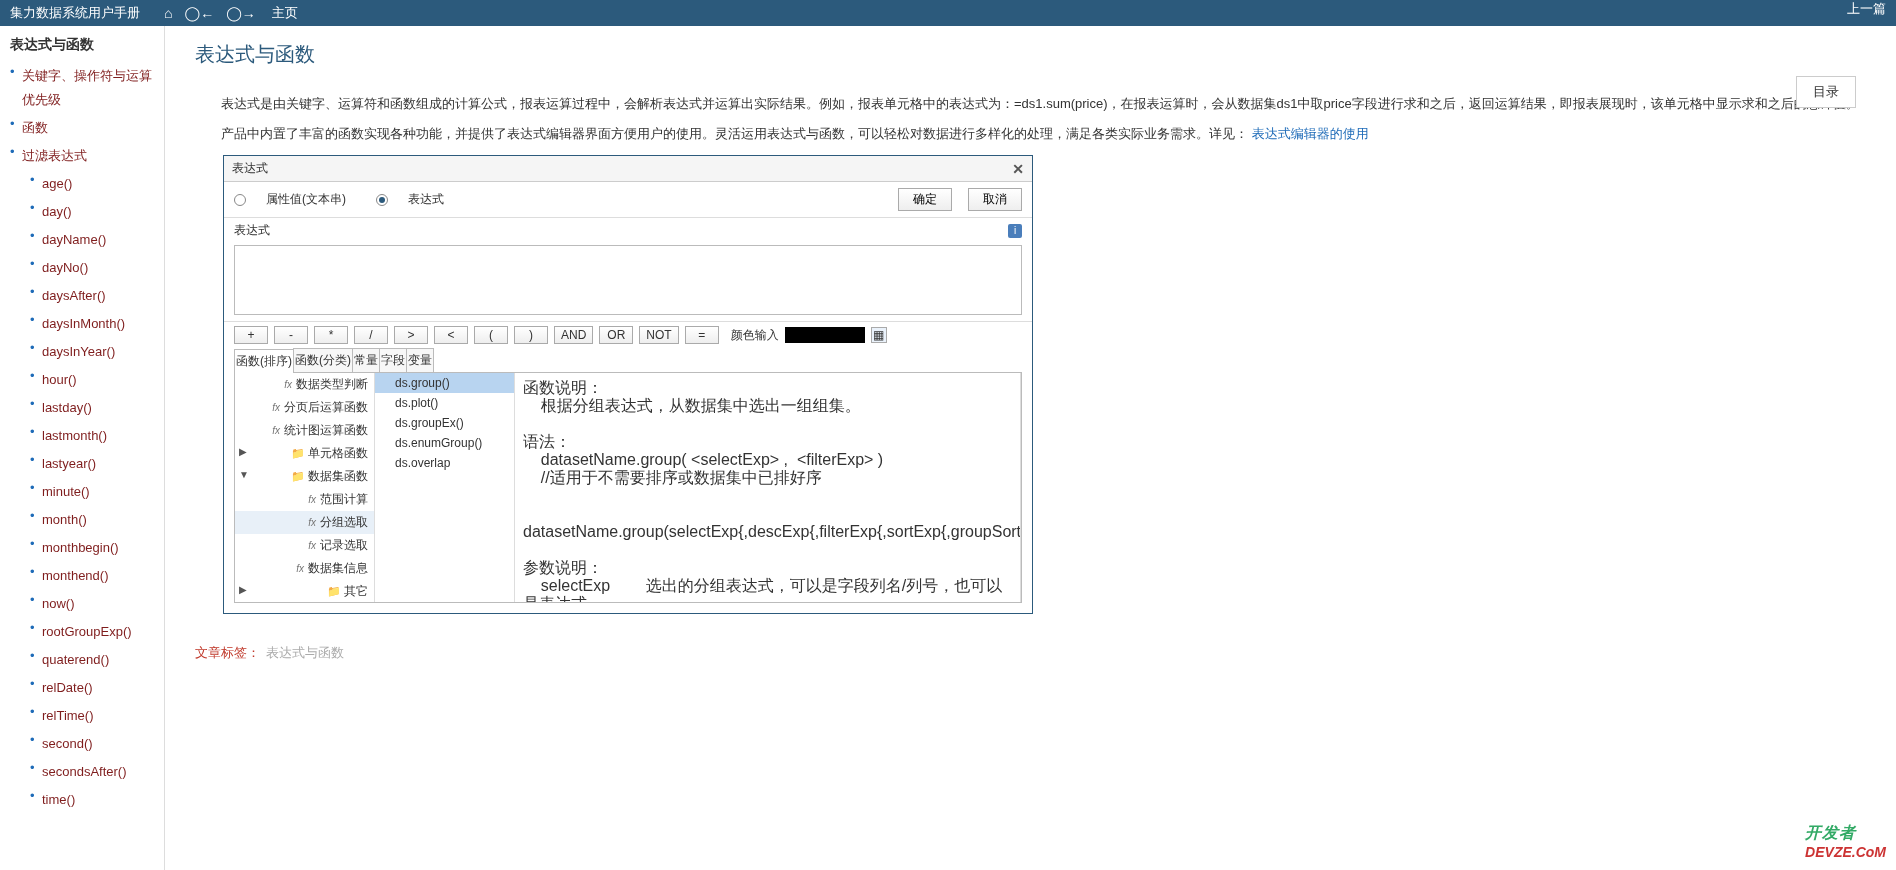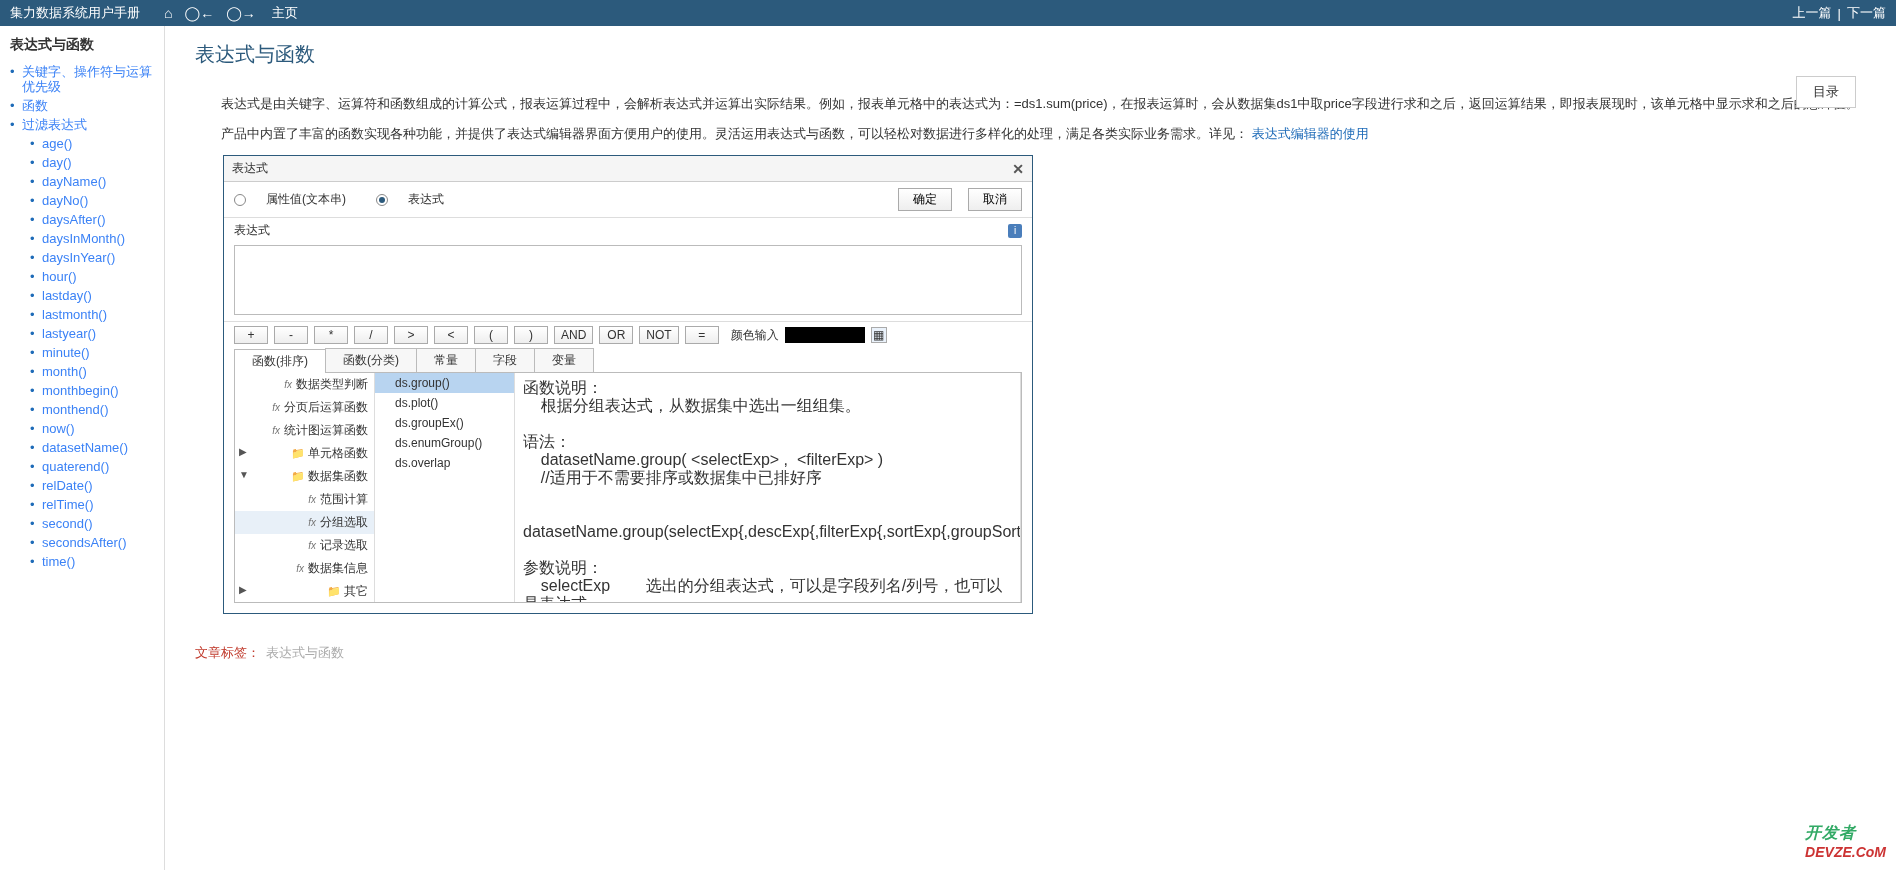--- a/index.html
+++ b/index.html
@@ -4,31 +4,31 @@
 <style>
 * { margin: 0; padding: 0; box-sizing: border-box; }
 body { font-family: "Microsoft YaHei", Arial, sans-serif; font-size: 13px; color: #333; background: #fff; }
 a { text-decoration: none; }
 
 
 .header-bar { background: #2C5A7C; color: #fff; height: 26px; display: flex; align-items: center; padding: 4px 10px; position: relative; }
 .header-bar .title { font-size: 13px; margin-right: 18px; }
 .header-bar .icon-btn { color: #fff; margin: 0 6px; cursor: pointer; font-size: 14px; display: inline-block; }
 .header-bar .home-label { margin-left: 10px; color: #fff; font-size: 13px; }
-.header-bar .right-nav { position: absolute; right: 10px; top: 0; height: 26px; display: flex; align-items: center; gap: 6px; font-size: 13px; }
+.header-bar .right-nav { position: absolute; right: 10px; top: 0; height: 26px; display: flex; align-items: center; gap: 6px; font-size: 13px; flex-direction: column; }
 .header-bar .right-nav span { cursor: pointer; }
 
 
 .layout { display: flex; height: calc(100vh - 26px); }
 .sidebar { width: 165px; border-right: 1px solid #ddd; overflow-y: auto; padding: 10px 0 10px 10px; background: #fff; }
 .sidebar h3 { font-size: 14px; font-weight: bold; color: #333; margin-bottom: 10px; }
 .sidebar ul { list-style: none; }
 .sidebar ul li { margin: 4px 0; position: relative; padding-left: 12px; }
 .sidebar ul li::before { content: "•"; position: absolute; left: 0; color: #1E6BB8; }
-.sidebar ul li a { color: #3b82f6; font-size: 13px; line-height: 15px; }
+.sidebar ul li a { color: #7f1d1d; font-size: 13px; line-height: 24px; }
 .sidebar ul ul { margin-left: 8px; }
 
 .content-wrap { flex: 1; overflow-y: auto; position: relative; padding: 15px 30px 30px 30px; }
 .page-title { color: #2C5A7C; font-size: 20px; font-weight: normal; margin-bottom: 25px; }
 .toc-badge { position: absolute; right: 40px; top: 50px; border: 1px solid #ccc; padding: 6px 16px; font-size: 13px; background: #fff; cursor: pointer; }
 .para { font-size: 13px; line-height: 22px; color: #333; margin: 8px 0; text-indent: 2em; }
 .para a { color: #1E6BB8; }
 .after-text { margin-top: 20px; }
 
 
@@ -43,21 +43,21 @@
 .dlg-btn { border: 1px solid #aaa; background: linear-gradient(#fff,#eee); padding: 2px 14px; font-size: 12px; cursor: pointer; }
 .dlg-section-label { padding: 4px 10px; border-top: 1px solid #ddd; display: flex; align-items: center; }
 .dlg-section-label .info-icon { margin-left: auto; width: 14px; height: 14px; background: #4a7ebb; color: #fff; font-size: 10px; display: flex; align-items: center; justify-content: center; border-radius: 2px; }
 .dlg-textarea { border: 1px solid #bbb; height: 70px; margin: 2px 10px 6px 10px; background: #fff; }
 .dlg-ops { padding: 4px 10px; display: flex; align-items: center; gap: 6px; flex-wrap: wrap; border-top: 1px solid #ddd; }
 .op-btn { border: 1px solid #aaa; background: linear-gradient(#fff,#eee); min-width: 34px; text-align: center; padding: 1px 6px; font-size: 12px; cursor: pointer; }
 .color-label { margin-left: 6px; }
 .color-swatch { width: 80px; height: 16px; background: #000; display: inline-block; }
 .color-plus { border: 1px solid #aaa; width: 16px; height: 16px; display: inline-flex; align-items: center; justify-content: center; background: #eaf2fb; font-size: 12px; }
 .dlg-tabs { display: flex; border-bottom: 1px solid #bbb; margin: 0 10px; }
-.dlg-tab { border: 1px solid #bbb; border-bottom: none; padding: 3px 17px; margin-right: -1px; background: #f7f7f7; cursor: pointer; font-size: 12px; }
+.dlg-tab { border: 1px solid #bbb; border-bottom: none; padding: 3px 1px; margin-right: -1px; background: #f7f7f7; cursor: pointer; font-size: 12px; }
 .dlg-tab.active { background: #fff; position: relative; top: 1px; }
 .dlg-panels { display: flex; margin: 0 10px 10px 10px; border: 1px solid #bbb; border-top: none; height: 230px; }
 .panel { border-right: 1px solid #ddd; overflow-y: auto; }
 .panel.tree { width: 140px; text-align: right; }
 .panel.list { width: 140px; }
 .panel.desc { flex: 1; padding: 6px 8px; font-size: 16px; line-height: 18px; white-space: pre-wrap; overflow-y: auto; color: #333; }
 .tree-item, .list-item { padding: 3px 6px 3px 20px; cursor: pointer; position: relative; font-size: 12px; }
 .tree-item .arrow { position: absolute; left: 4px; top: 4px; font-size: 10px; color: #555; }
 .tree-item.lvl1 { padding-left: 34px; }
 .tree-folder::before { content: "📁"; font-size: 11px; margin-right: 3px; }
@@ -108,21 +108,21 @@
             <li><a href="#">daysInYear()</a></li>
             <li><a href="#">hour()</a></li>
             <li><a href="#">lastday()</a></li>
             <li><a href="#">lastmonth()</a></li>
             <li><a href="#">lastyear()</a></li>
             <li><a href="#">minute()</a></li>
             <li><a href="#">month()</a></li>
             <li><a href="#">monthbegin()</a></li>
             <li><a href="#">monthend()</a></li>
             <li><a href="#">now()</a></li>
-            <li><a href="#">datasetName()</a></li>
+            <li><a href="#">rootGroupExp()</a></li>
             <li><a href="#">quaterend()</a></li>
             <li><a href="#">relDate()</a></li>
             <li><a href="#">relTime()</a></li>
             <li><a href="#">second()</a></li>
             <li><a href="#">secondsAfter()</a></li>
             <li><a href="#">time()</a></li>
           </ul></li>
       </ul>
   </div>
 

